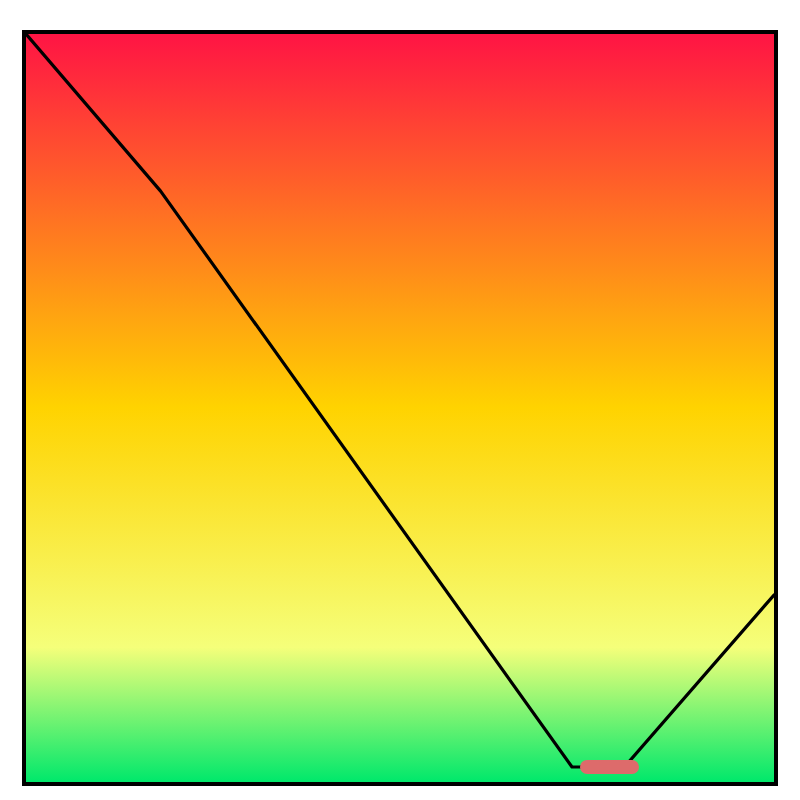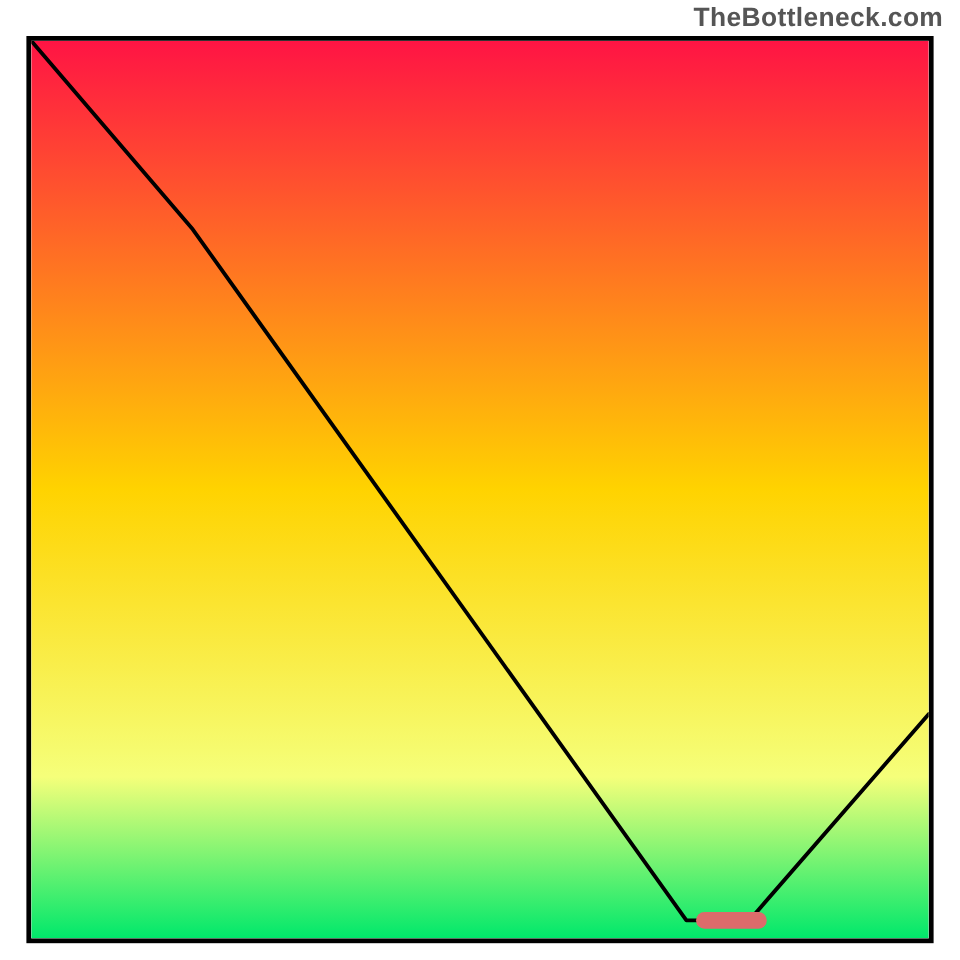--- a/index.html
+++ b/index.html
@@ -61,21 +61,20 @@
     position: absolute;
     height: 14px;
     border-radius: 7px;
     background: #dd6b6b;
   }
 </style>
 </head>
 <body>
 
 <div class="stage">
-  <div class="watermark">TheBottleneck.com</div>
 
   <div class="plot-frame">
     <div class="plot-inner">
 
       <svg class="plot-svg" viewBox="0 0 748 748" preserveAspectRatio="none">
         <defs>
           <linearGradient id="bg-grad" x1="0" y1="0" x2="0" y2="1">
 
           <stop offset="0%" stop-color="#ff1444"></stop>
               <stop offset="50%" stop-color="#ffd300"></stop>

